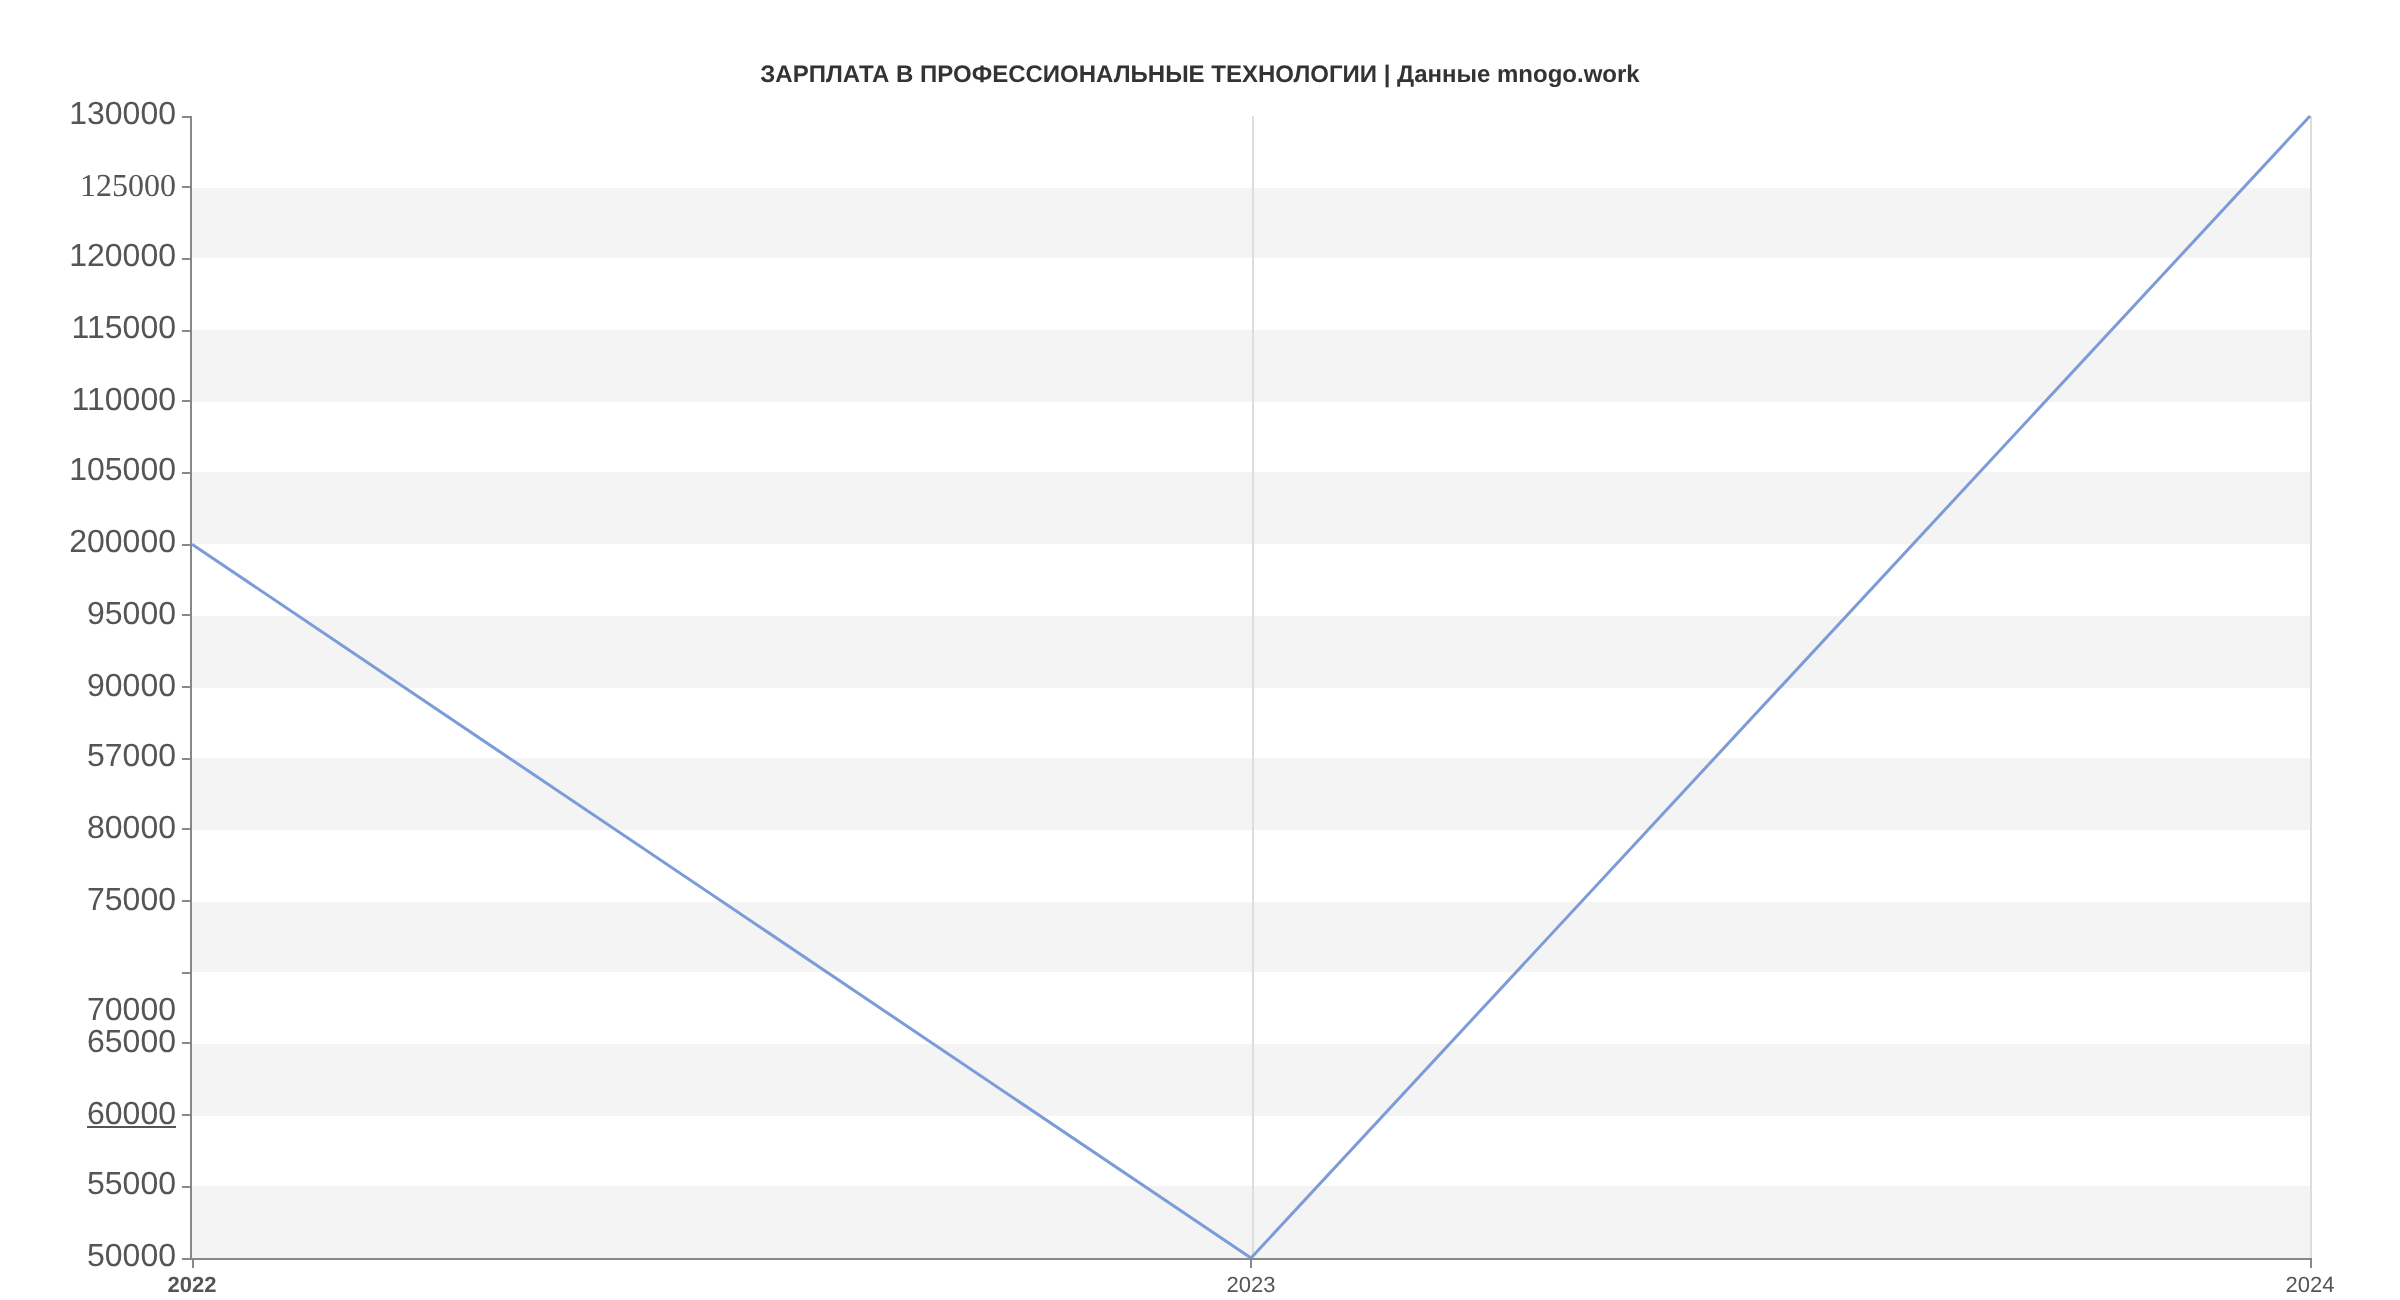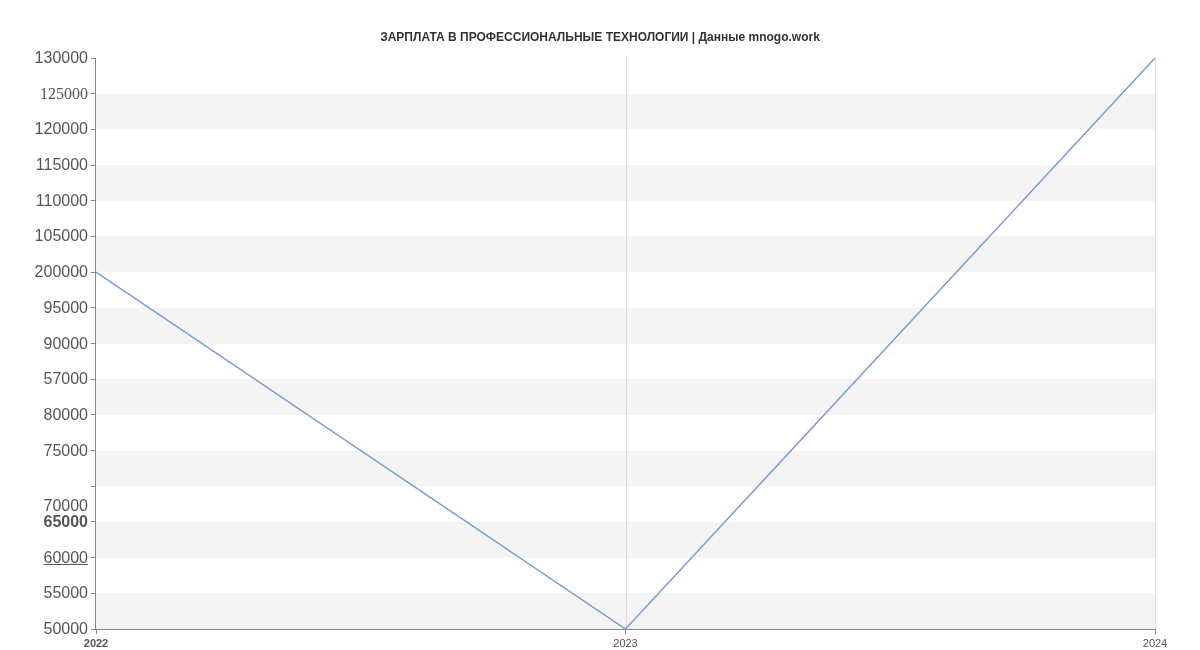--- a/index.html
+++ b/index.html
@@ -114,21 +114,21 @@
       <div class="grid-line-v" style="left: 100%;"></div>
       <svg class="line-svg" id="line-svg" preserveAspectRatio="none" viewBox="0 0 1060 572">
         <path d="M0,214.5 L530,572 L1060,0" class="data-line" style="stroke: rgb(123, 156, 216);"></path>
       </svg>
   <div class="y-tick-label" style="top: 100%; text-align: right;">50000</div>
       <div class="y-tick-mark" style="top: calc(100% - 0.5px);"></div>
       <div class="y-tick-label" style="top: 93.75%;">55000</div>
       <div class="y-tick-mark" style="top: calc(93.75% - 0.5px);"></div>
       <div class="y-tick-label" style="top: 87.5%; text-decoration: underline;">60000</div>
       <div class="y-tick-mark" style="top: calc(87.5% - 0.5px);"></div>
-      <div class="y-tick-label" style="top: 81.25%; font-weight: bold;">65000</div>
+      <div class="y-tick-label" style="top: 81.25%;">65000</div>
       <div class="y-tick-mark" style="top: calc(81.25% - 0.5px);"></div>
       <div class="y-tick-label" style="top: 75%; margin-top: 20px;">70000</div>
       <div class="y-tick-mark" style="top: calc(75% - 0.5px);"></div>
       <div class="y-tick-label" style="top: 68.75%;">75000</div>
       <div class="y-tick-mark" style="top: calc(68.75% - 0.5px);"></div>
       <div class="y-tick-label" style="top: 62.5%;">80000</div>
       <div class="y-tick-mark" style="top: calc(62.5% - 0.5px);"></div>
       <div class="y-tick-label" style="top: 56.25%;">57000</div>
       <div class="y-tick-mark" style="top: calc(56.25% - 0.5px);"></div>
       <div class="y-tick-label" style="top: 50%;">90000</div>

